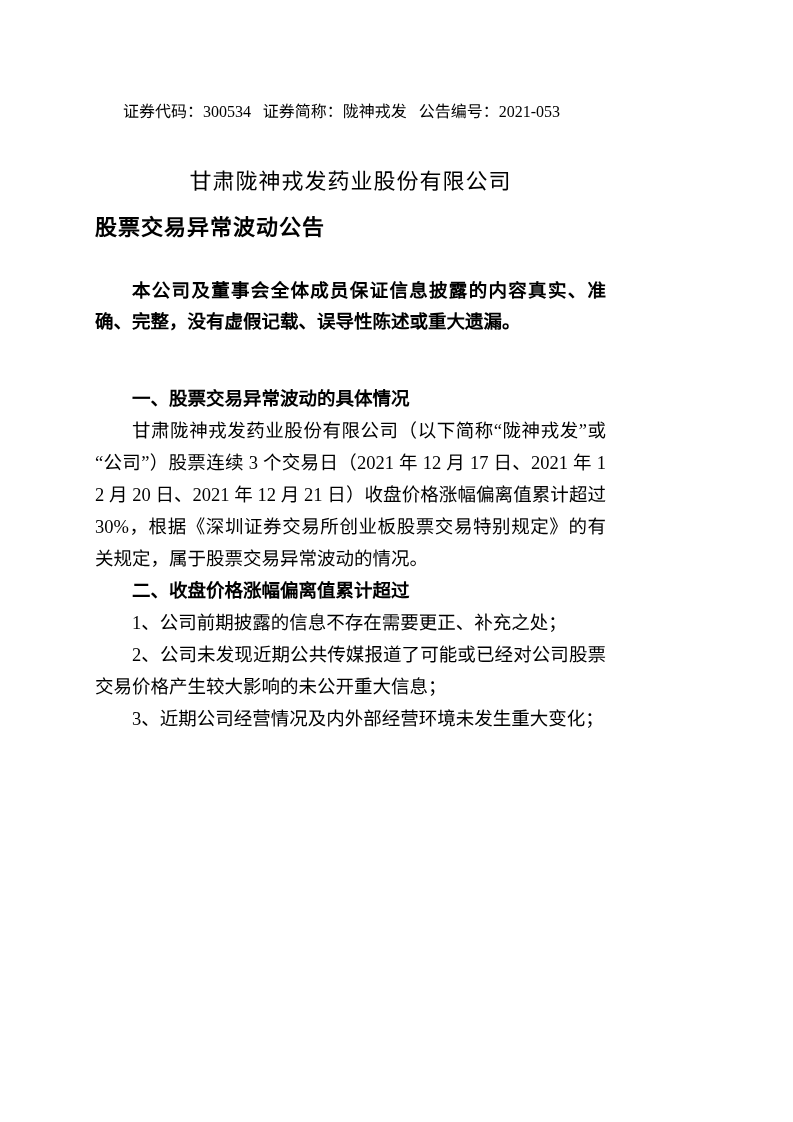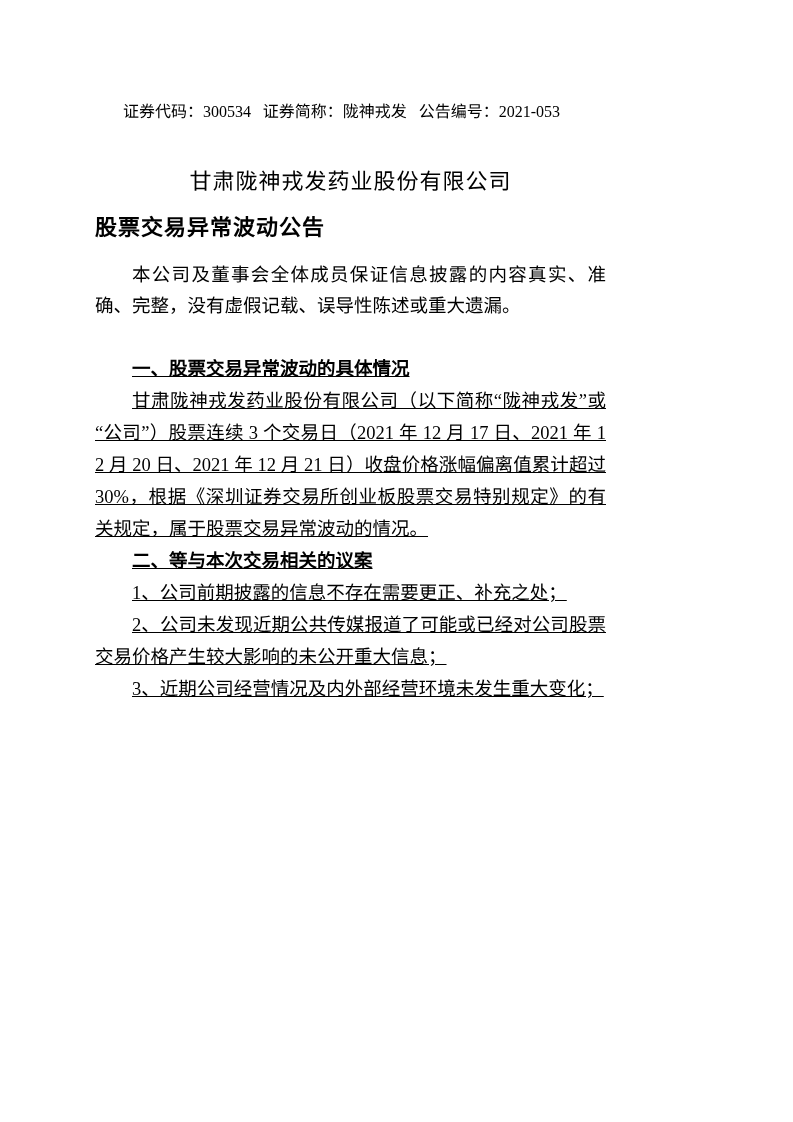--- a/index.html
+++ b/index.html
@@ -41,31 +41,30 @@
   }
   .subtitle {
     margin: 18px 0 0 0;
     font-size: 22px;
     line-height: 28px;
     font-weight: bold;
     text-align: left;
     letter-spacing: 1px;
   }
   .declaration {
-    margin: 18px 0 0 0;
+    margin: 34px 0 0 0;
     font-size: 18.5px;
     line-height: 31px;
-    font-weight: normal;
+    font-weight: bold;
     text-align: justify;
     text-justify: inter-ideograph;
     text-indent: 2em;
   }
   .doc-body {
-    margin-top: 31px;
-    text-decoration: underline;
+    margin-top: 45px;
   }
   .doc-body p {
     margin: 0;
     font-size: 18.5px;
     line-height: 32px;
     text-align: justify;
     text-justify: inter-ideograph;
     text-indent: 2em;
     word-break: break-all;
   }
@@ -89,21 +88,21 @@
   <h2 class="subtitle">股票交易异常波动公告</h2>
 
   <p class="declaration">本公司及董事会全体成员保证信息披露的内容真实、准确、完整，没有虚假记载、误导性陈述或重大遗漏。</p>
 
   <div class="doc-body">
 
     <p class="sec-heading">一、股票交易异常波动的具体情况</p>
 
     <p>甘肃陇神戎发药业股份有限公司（以下简称“陇神戎发”或“公司”）股票连续 3 个交易日（2021 年 12 月 17 日、2021 年 12 月 20 日、2021 年 12 月 21 日）收盘价格涨幅偏离值累计超过 30%，根据《深圳证券交易所创业板股票交易特别规定》的有关规定，属于股票交易异常波动的情况。</p>
 
-    <p class="sec-heading">二、等与本次交易相关的议案</p>
+    <p class="sec-heading">二、收盘价格涨幅偏离值累计超过</p>
 
 
     <p>1、公司前期披露的信息不存在需要更正、补充之处；</p>
 
     <p>2、公司未发现近期公共传媒报道了可能或已经对公司股票交易价格产生较大影响的未公开重大信息；</p>
 
     <p>3、近期公司经营情况及内外部经营环境未发生重大变化；</p>
 
 
 

